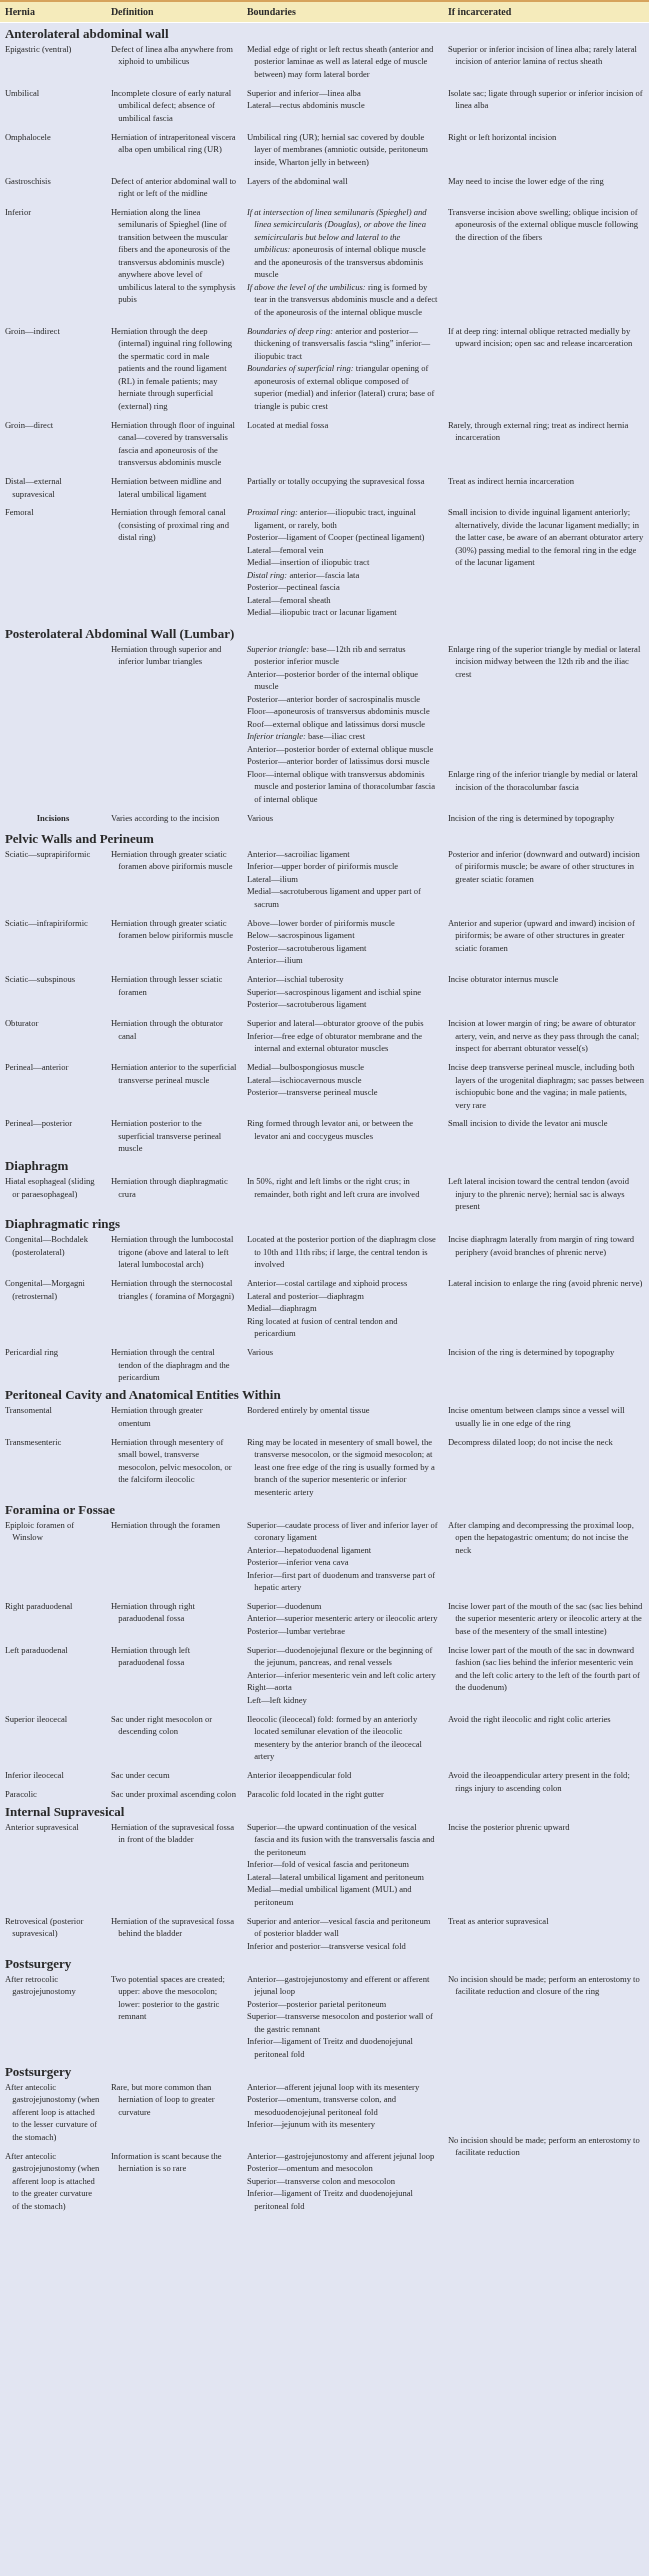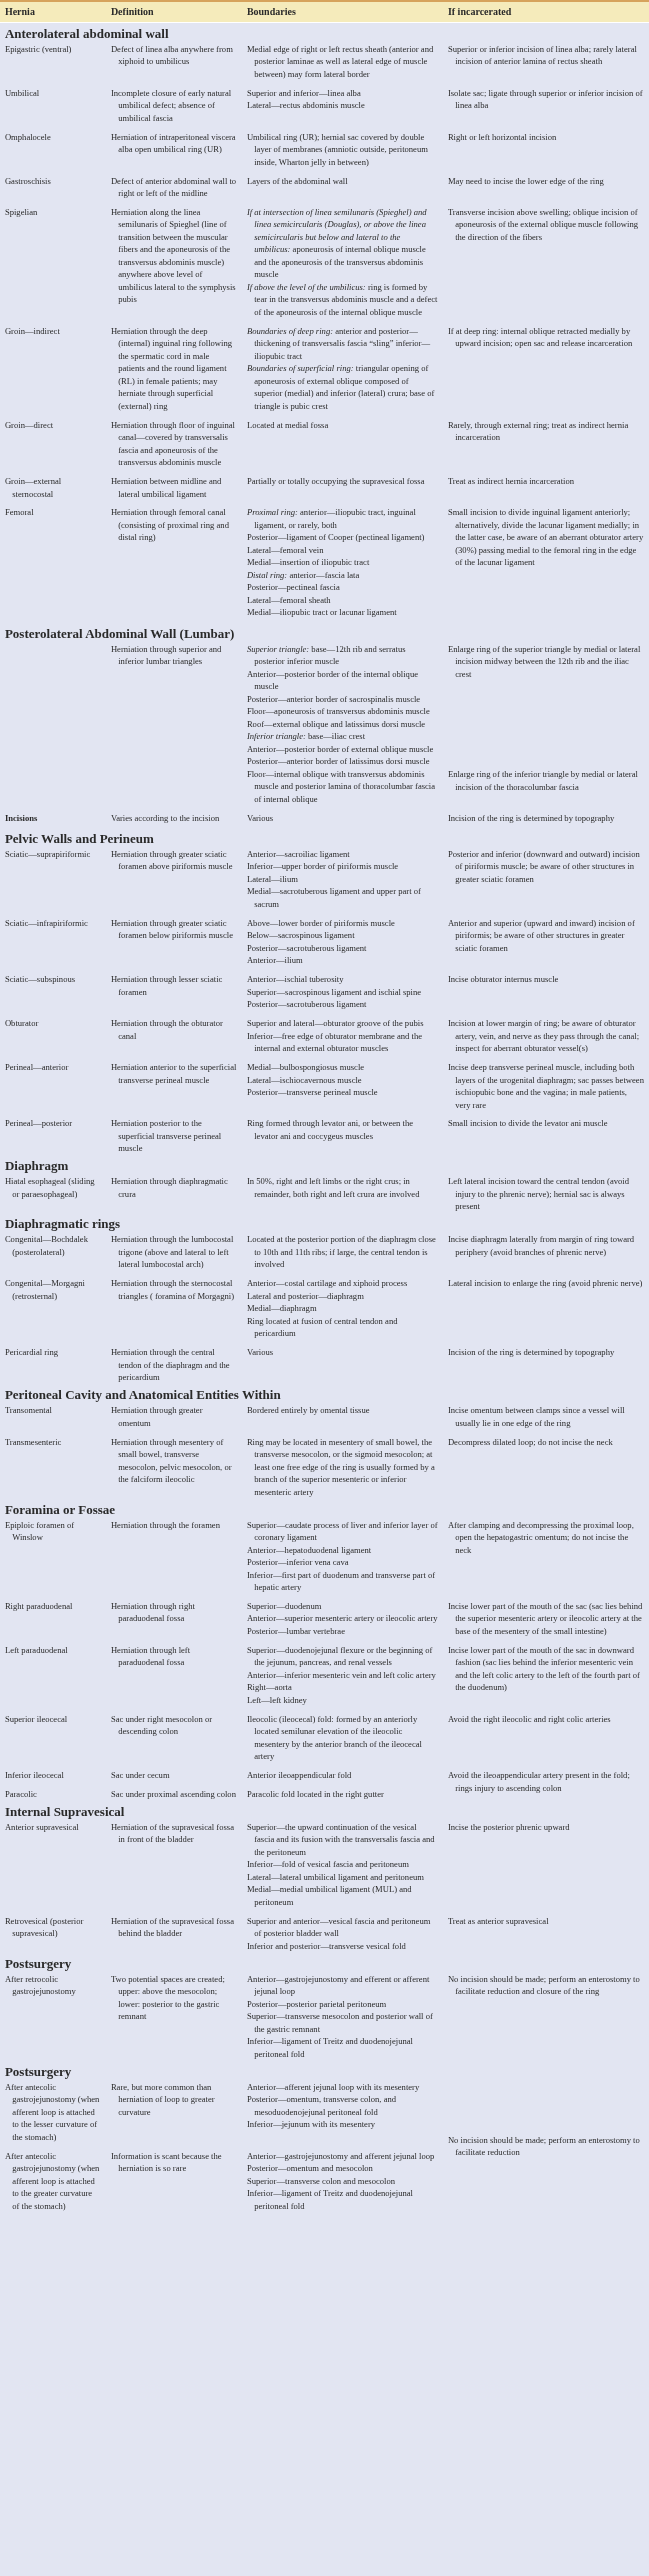--- a/index.html
+++ b/index.html
@@ -30,21 +30,21 @@
   td .cell-text { display: block; padding-left: 7.3px; text-indent: -7.3px; }
   td .line { display: block; padding-left: 7.3px; text-indent: -7.3px; }
   td .line i { font-style: italic; }
   tr.section td {
     font-weight: bold;
     padding-top: 4.9px;
     padding-bottom: 0;
     font-size: 13px;
   }
   tr.section.compact td { padding-top: 1.6px; margin-left: 24px; }
-  .name-bold { font-weight: bold; }
+  .name-bold { font-weight: bold; text-align: center; }
 </style>
 </head>
 <body>
 
 <div class="sheet">
   <div class="top-rule"></div>
   <table>
     <colgroup>
         <col class="c1">
         <col class="c2">
@@ -115,21 +115,21 @@
           </td>
           <td>
             <span class="line"><span>Layers of the abdominal wall</span></span>
           </td>
           <td>
             <span class="cell-text">May need to incise the lower edge of the ring</span>
           </td>
         </tr>
         <tr>
           <td>
-            <span class="cell-text">Spigelian</span>
+            <span class="cell-text">Inferior</span>
           </td>
           <td>
             <span class="cell-text">Herniation along the linea semilunaris of Spieghel (line of transition between the muscular fibers and the aponeurosis of the transversus abdominis muscle) anywhere above level of umbilicus lateral to the symphysis pubis</span>
           </td>
           <td>
             <span class="line"><i>If at intersection of linea semilunaris (Spieghel) and linea semicircularis (Douglas), or above the linea semicircularis but below and lateral to the umbilicus:</i><span> aponeurosis of internal oblique muscle and the aponeurosis of the transversus abdominis muscle</span></span>
             <span class="line"><i>If above the level of the umbilicus:</i><span> ring is formed by tear in the transversus abdominis muscle and a defect of the aponeurosis of the internal oblique muscle</span></span>
           </td>
           <td>
             <span class="cell-text">Transverse incision above swelling; oblique incision of aponeurosis of the external oblique muscle following the direction of the fibers</span>
@@ -159,21 +159,21 @@
           </td>
           <td>
             <span class="line"><span>Located at medial fossa</span></span>
           </td>
           <td>
             <span class="cell-text">Rarely, through external ring; treat as indirect hernia incarceration</span>
           </td>
         </tr>
         <tr>
           <td>
-            <span class="cell-text">Groin—external sternocostal</span>
+            <span class="cell-text">Distal—external supravesical</span>
           </td>
           <td>
             <span class="cell-text">Herniation between midline and lateral umbilical ligament</span>
           </td>
           <td>
             <span class="line"><span>Partially or totally occupying the supravesical fossa</span></span>
           </td>
           <td>
             <span class="cell-text">Treat as indirect hernia incarceration</span>
           </td>

